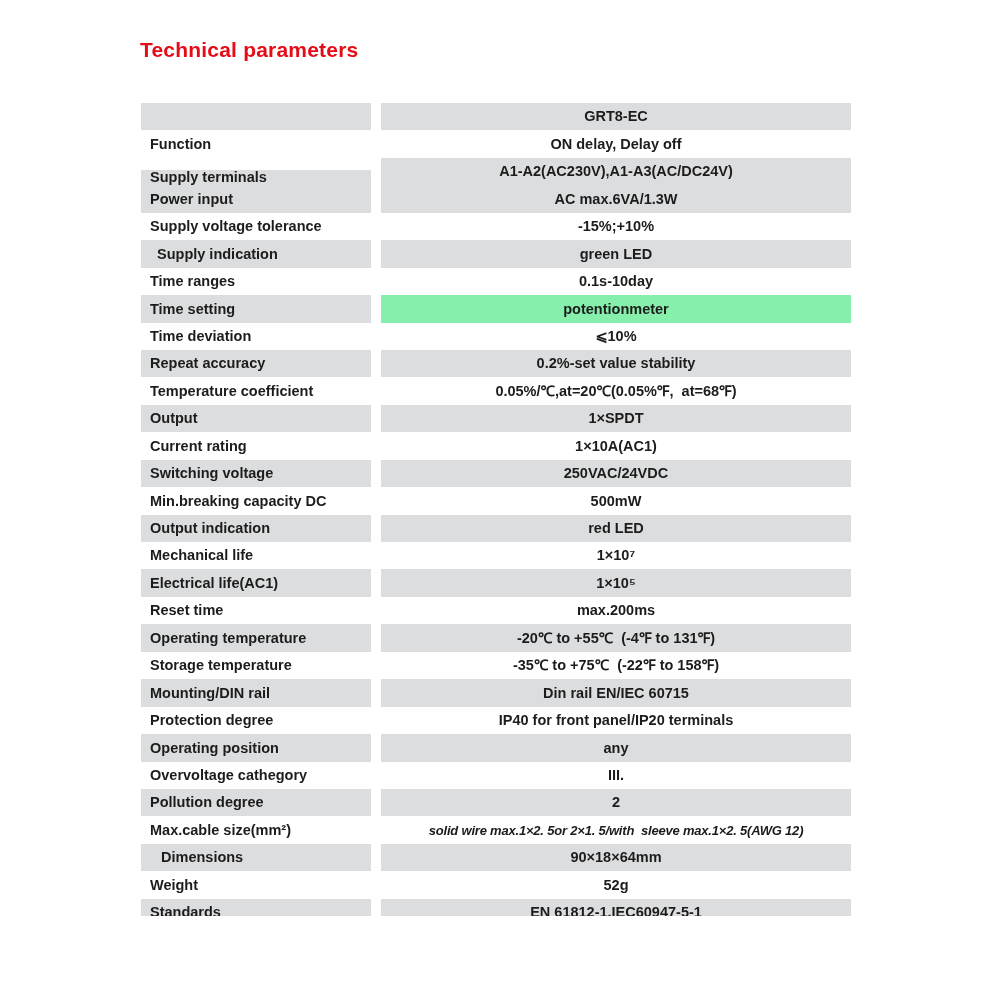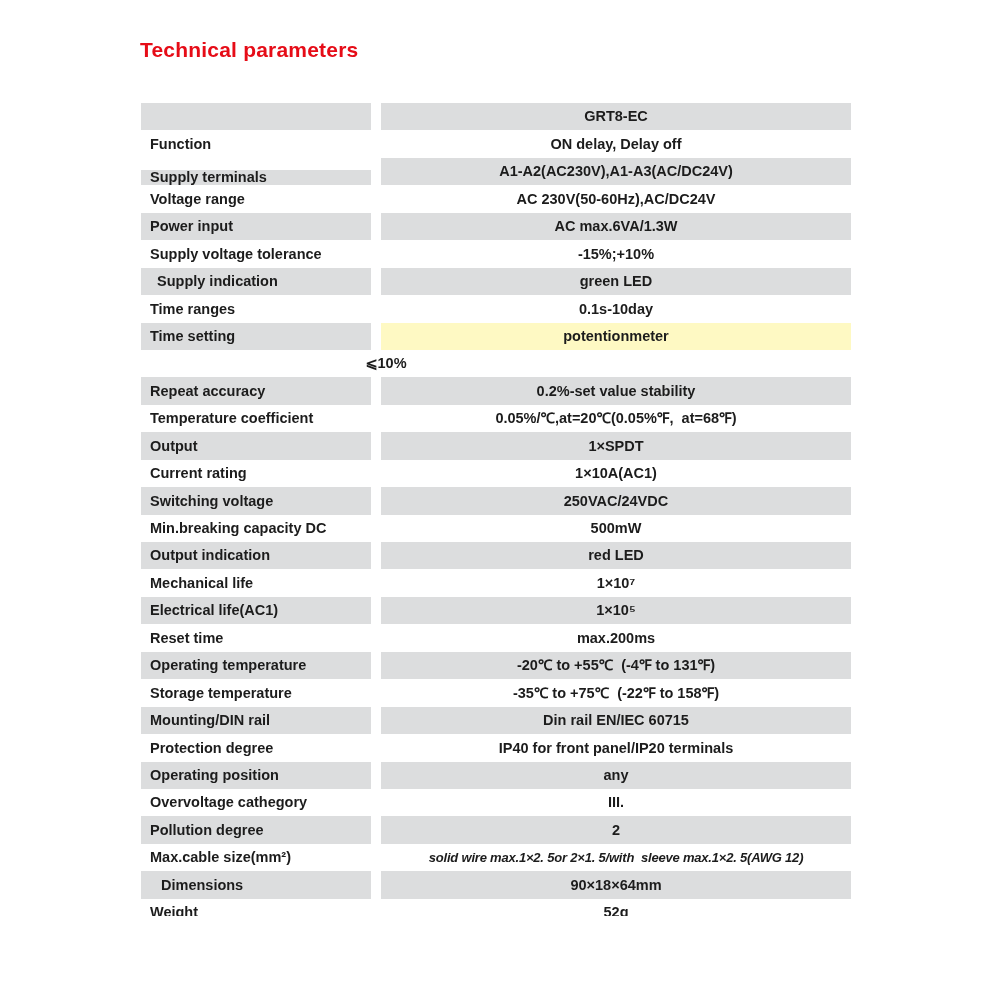--- a/index.html
+++ b/index.html
@@ -81,25 +81,20 @@
         <div class="cell label-cell">Function</div>
         <div class="gap"></div>
         <div class="cell value-cell">ON delay, Delay off</div>
       </div>
       <div class="row">
         <div class="cell label-cell gray" style="background: rgb(220, 221, 222); margin-top: 12px;">Supply terminals</div>
         <div class="gap"></div>
         <div class="cell value-cell gray" style="background: rgb(220, 221, 222);">A1-A2(AC230V),A1-A3(AC/DC24V)</div>
       </div>
       <div class="row">
-        <div class="cell label-cell">Voltage range</div>
-        <div class="gap"></div>
-        <div class="cell value-cell">AC 230V(50-60Hz),AC/DC24V</div>
-      </div>
-      <div class="row">
         <div class="cell label-cell gray" style="background: rgb(220, 221, 222);">Power input</div>
         <div class="gap"></div>
         <div class="cell value-cell gray" style="background: rgb(220, 221, 222);">AC max.6VA/1.3W</div>
       </div>
       <div class="row">
         <div class="cell label-cell">Supply voltage tolerance</div>
         <div class="gap"></div>
         <div class="cell value-cell">-15%;+10%</div>
       </div>
       <div class="row">
@@ -108,23 +103,24 @@
         <div class="cell value-cell gray" style="background: rgb(220, 221, 222);">green LED</div>
       </div>
       <div class="row">
         <div class="cell label-cell">Time ranges</div>
         <div class="gap"></div>
         <div class="cell value-cell">0.1s-10day</div>
       </div>
       <div class="row">
         <div class="cell label-cell gray" style="background: rgb(220, 221, 222);">Time setting</div>
         <div class="gap"></div>
-        <div class="cell value-cell gray" style="background: #fef9c3;">potentionmeter</div>
-      </div>
-      <div class="row">
+        <div class="cell value-cell gray" style="background: #86efac;">potentionmeter</div>
+      </div>
+      <div class="row">
+        <div class="cell label-cell">Time deviation</div>
         <div class="gap"></div>
         <div class="cell value-cell">⩽10%</div>
       </div>
       <div class="row">
         <div class="cell label-cell gray" style="background: rgb(220, 221, 222);">Repeat accuracy</div>
         <div class="gap"></div>
         <div class="cell value-cell gray" style="background: rgb(220, 221, 222);">0.2%-set value stability</div>
       </div>
       <div class="row">
         <div class="cell label-cell">Temperature coefficient</div>

